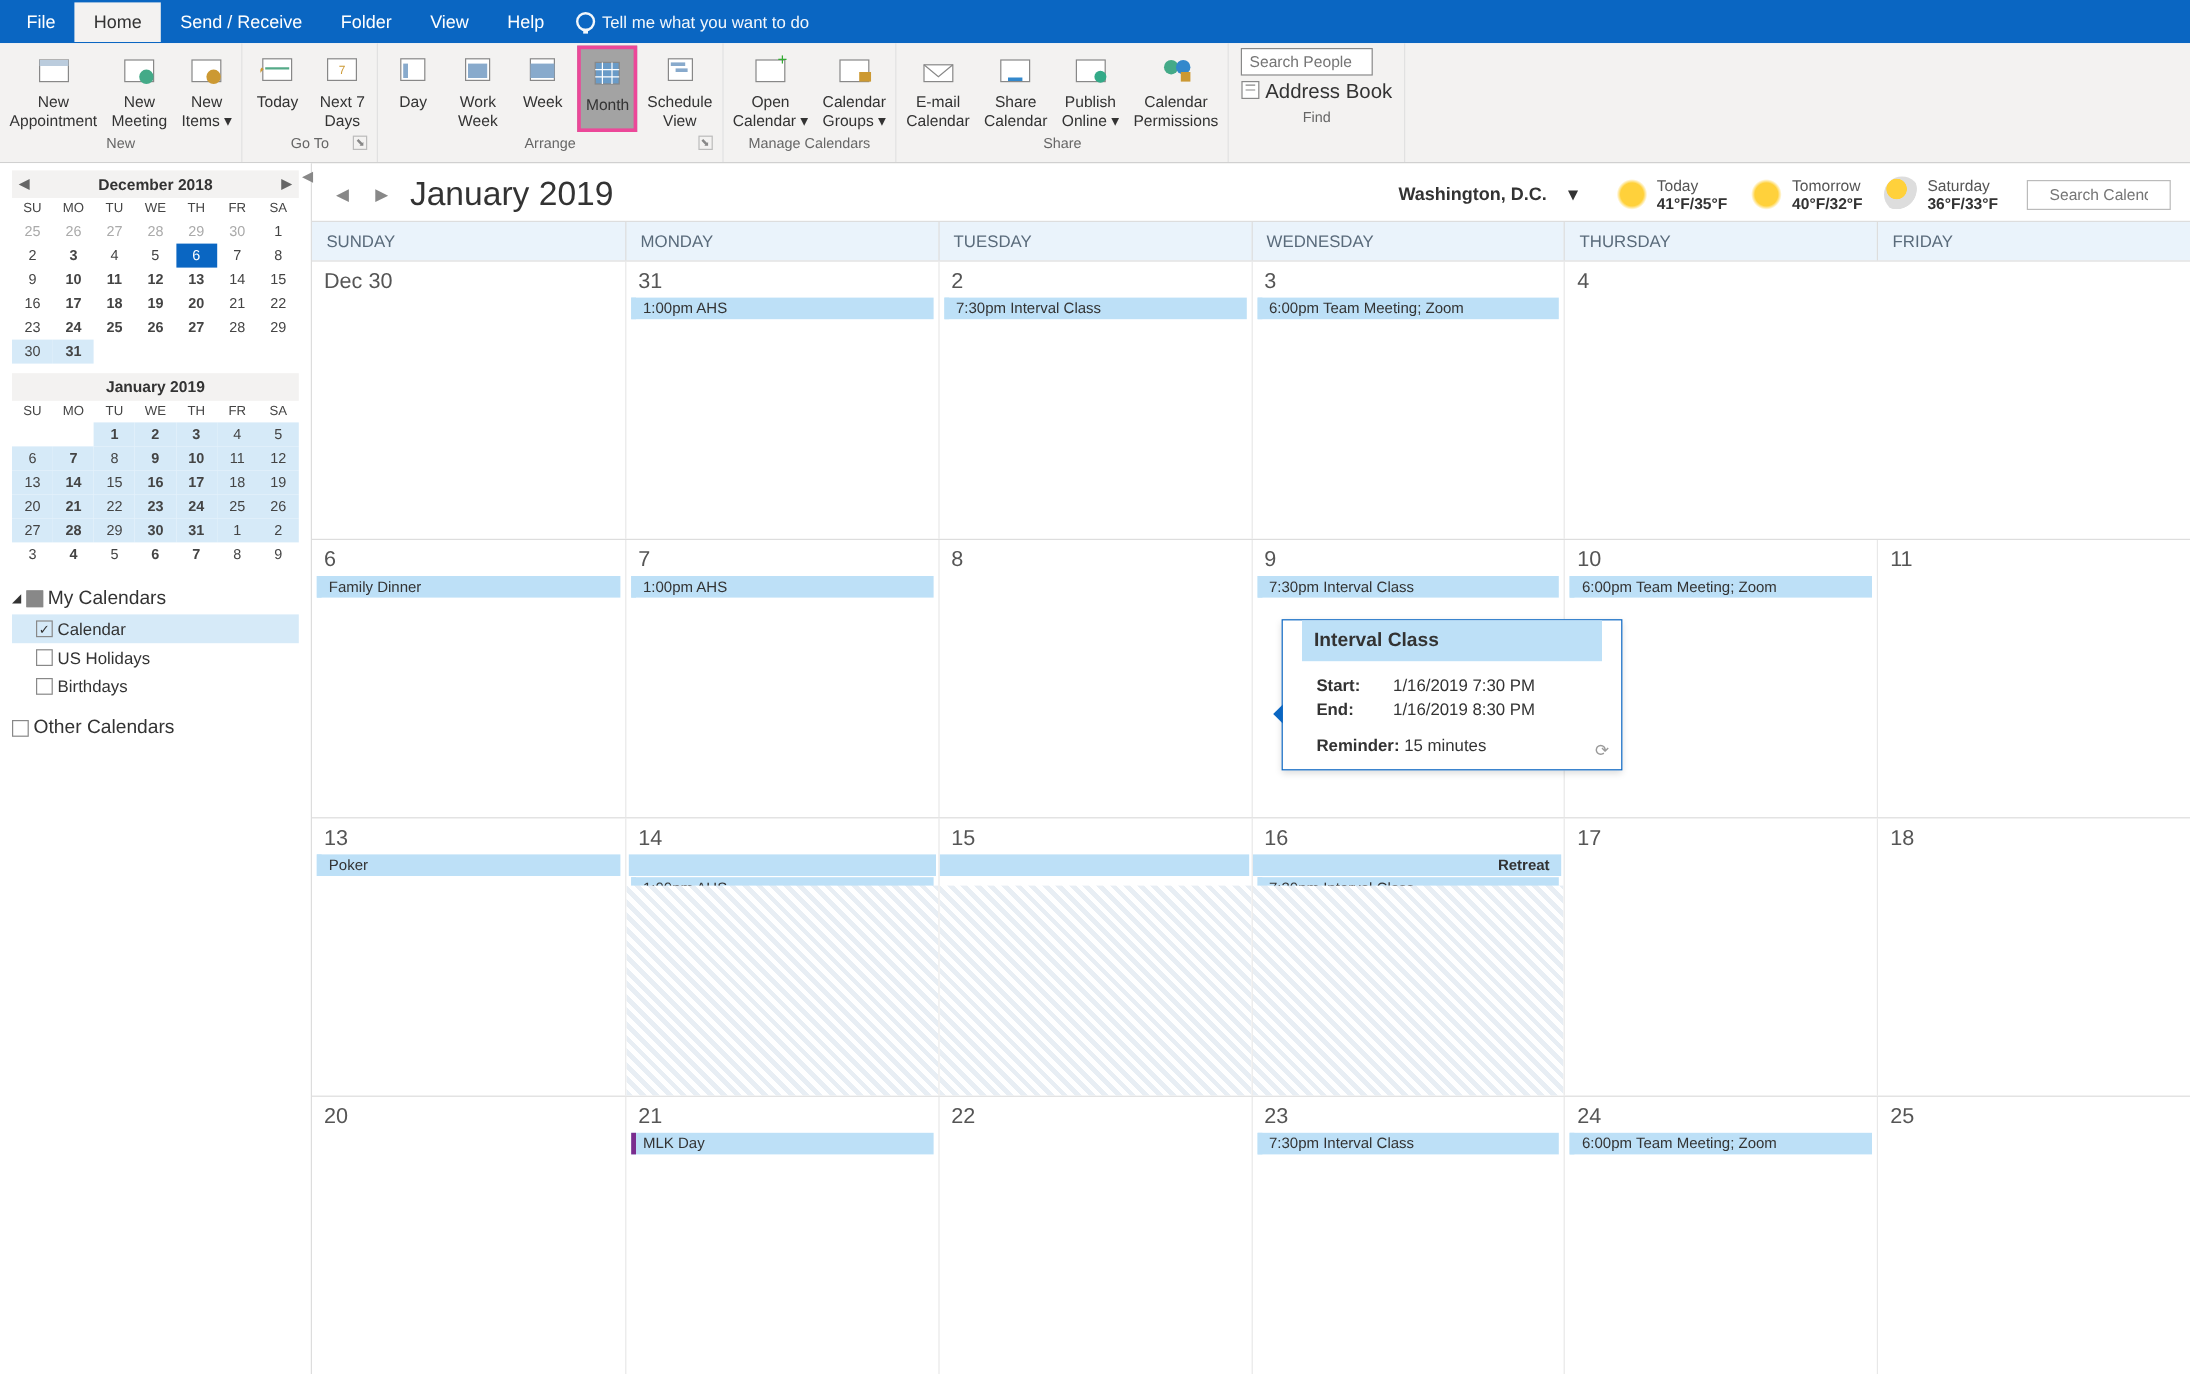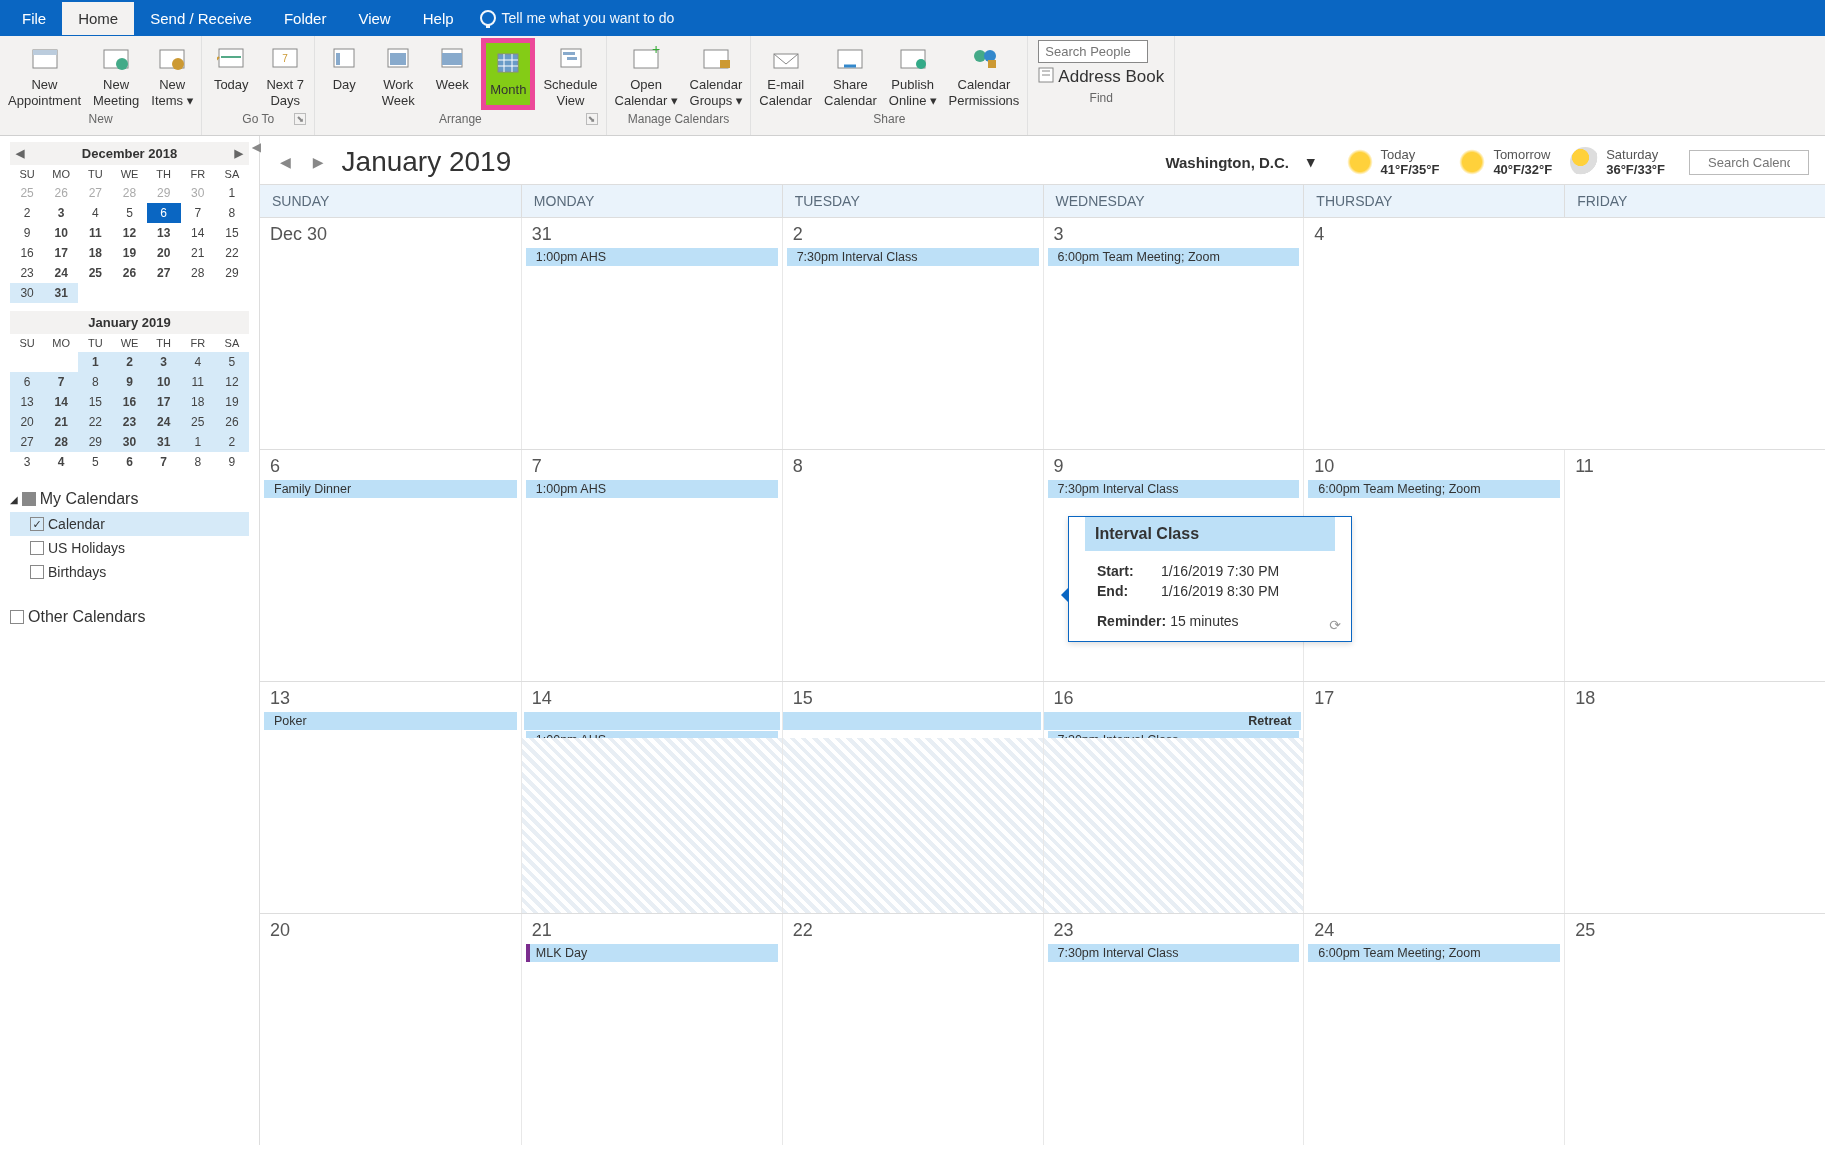--- a/index.html
+++ b/index.html
@@ -8,21 +8,21 @@
 .title-bar .tab{padding:8px 16px;cursor:pointer;font-size:15px}
 .title-bar .tab.active{background:#f3f2f1;color:#333}
 .title-bar .tell-me{display:flex;align-items:center;gap:6px;margin-left:10px;font-size:14px;opacity:.95}
 .bulb{width:16px;height:16px;border:2px solid #fff;border-radius:50%;position:relative}
 .bulb::after{content:"";position:absolute;bottom:-4px;left:4px;width:4px;height:4px;background:#fff}
 
 .ribbon{background:#f3f2f1;border-bottom:1px solid #d0d0d0;display:flex;min-height:100px}
 .rgroup{display:flex;flex-direction:column;align-items:center;border-right:1px solid #e1e1e1;padding:2px 4px 0;position:relative}
 .rgroup .btns{display:flex;gap:4px}
 .rbtn{display:flex;flex-direction:column;align-items:center;justify-content:flex-start;padding:2px 4px;min-width:50px;cursor:pointer;text-align:center;font-size:13px;line-height:1.2}
-.rbtn.on{background:#84cc16;border:5px solid #ec4899}
+.rbtn.on{background:#a3a3a3;border:3px solid #ec4899}
 .rbtn .ic{height:36px;display:flex;align-items:center;justify-content:center;margin-bottom:1px}
 .rbtn .lbl{white-space:pre-line}
 .glbl{font-size:12px;color:#666;padding:2px 0;text-align:center;width:100%;position:relative}
 .dl{position:absolute;right:4px;top:3px;font-size:9px;color:#888;border:1px solid #bbb;width:12px;height:12px;display:flex;align-items:center;justify-content:center}
 .find-col{display:flex;flex-direction:column;gap:4px;padding:2px 6px}
 .find-col input{width:110px;padding:3px 6px;border:1px solid #888;font-size:13px}
 .addr-book{display:flex;align-items:flex-start;gap:4px;font-size:17px;cursor:pointer}
 
 .content{display:flex;height:calc(100% - 140px)}
 .sidebar{width:260px;border-right:1px solid #ddd;background:#fff;position:relative;padding:4px 0}
@@ -441,21 +441,21 @@
           <span>Calendar</span>
         </div>
       <div class="tree-row indent">
           <span class="chk"></span>
           <span>US Holidays</span>
         </div>
       <div class="tree-row indent">
           <span class="chk"></span>
           <span>Birthdays</span>
         </div>
-      <div class="tree-row hdr" style="margin-top:20px">
+      <div class="tree-row hdr" style="margin-top:10px">
           <span class="chk"></span>
           <span>Other Calendars</span>
         </div>
     </div>
   </div>
 
   <div class="main">
     <div class="cal-head">
       <span class="nav-a">◀</span>
       <span class="nav-a">▶</span>

